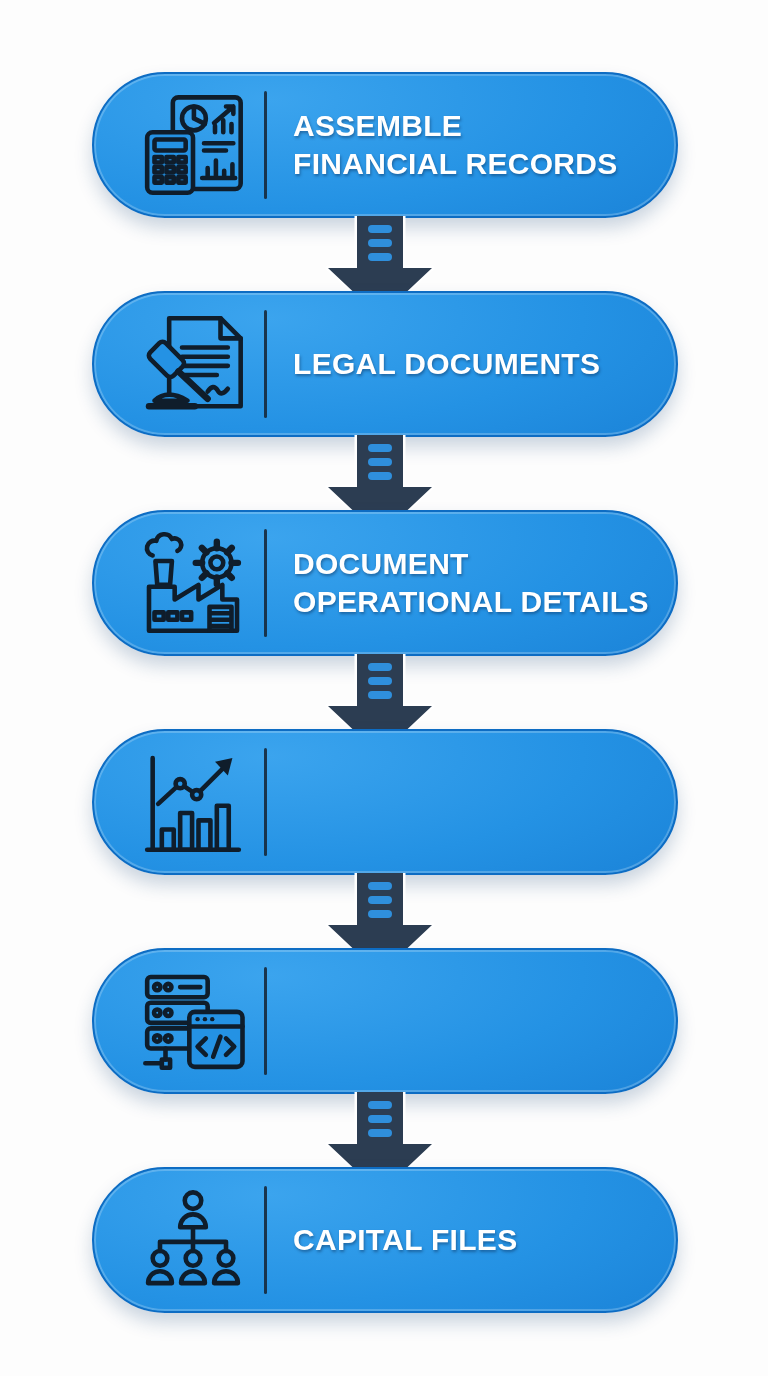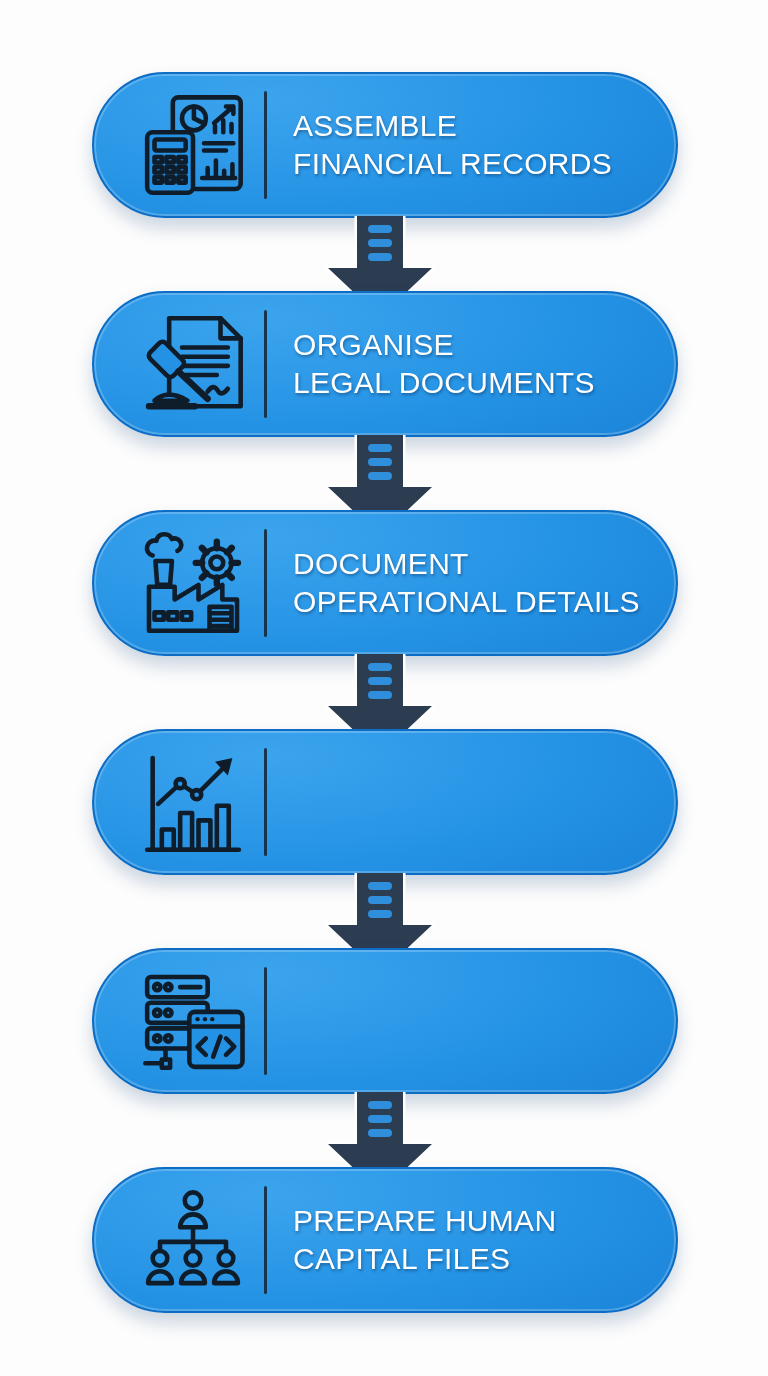--- a/index.html
+++ b/index.html
@@ -26,21 +26,21 @@
     width:118px;height:112px;margin-left:40px;flex:0 0 auto;
     display:flex;align-items:center;justify-content:center;
   }
   .pill .icon-box svg{width:110px;height:110px;display:block;}
   .divider{
     width:3px;height:108px;margin:0 26px 0 12px;flex:0 0 auto;
     background:var(--divider);border-radius:2px;opacity:.9;
   }
   .label{
     display:flex;flex-direction:column;justify-content:center;
-    color:var(--text);font-weight:400;font-size:30px;line-height:38px;
+    color:var(--text);font-weight:700;font-size:30px;line-height:38px;
     letter-spacing:.3px;text-transform:uppercase;
     text-shadow:1px 2px 3px rgba(8,40,80,.45);
     padding-right:24px;
   }
   .arrow{position:absolute;left:320px;width:120px;height:104px;}
   .arrow svg{width:120px;height:104px;display:block;}
   .arrow-body{fill:var(--arrow-color);stroke:#ffffff;stroke-width:5;paint-order:stroke;stroke-linejoin:round;}
   .arrow-dash{fill:var(--arrow-dash);}
   
   .ic{stroke:var(--icon-color);stroke-width:5;fill:none;stroke-linecap:round;stroke-linejoin:round;}
@@ -105,21 +105,20 @@
         <path class="ic" d="M48,42 H98 M48,52 H98 M48,62 H98 M48,72 H86"></path>
         <path class="ic" d="M76,90 q6,-9 11,-1 q4,7 11,-2"></path>
         <rect class="ic-occ" x="19" y="37" width="24" height="36" rx="5" transform="rotate(-45 31 55)"></rect>
         <path class="ic-thick" d="M44,68 L76,98"></path>
         <path class="ic-occ" d="M18,100 q14,-13 36,0 Z"></path>
         <path class="ic-thick" d="M12,106 H62"></path>
       </svg>
     </div>
     <div class="divider"></div>
     <div class="label">
-      <span>ORGANISE</span>
       <span>LEGAL DOCUMENTS</span>
     </div>
   </div>
 
   <div class="arrow a2">
     <svg viewBox="0 0 120 104">
       <path class="arrow-body" d="M37,0 H83 V52 H112 L60,101 L8,52 H37 Z"></path>
       <rect class="arrow-dash" x="48" y="9" width="24" height="8" rx="4"></rect>
       <rect class="arrow-dash" x="48" y="23" width="24" height="8" rx="4"></rect>
       <rect class="arrow-dash" x="48" y="37" width="24" height="8" rx="4"></rect>
@@ -243,18 +242,17 @@
         <circle class="ic" cx="24" cy="80" r="8"></circle>
         <path class="ic" d="M11,107 a13,13 0 0 1 26,0 Z"></path>
         <circle class="ic" cx="60" cy="80" r="8"></circle>
         <path class="ic" d="M47,107 a13,13 0 0 1 26,0 Z"></path>
         <circle class="ic" cx="96" cy="80" r="8"></circle>
         <path class="ic" d="M83,107 a13,13 0 0 1 26,0 Z"></path>
       </svg>
     </div>
     <div class="divider"></div>
     <div class="label">
-      <span>PREPARE HUMAN</span>
       <span>CAPITAL FILES</span>
     </div>
   </div>
 
 </div>
 
 </body></html>

